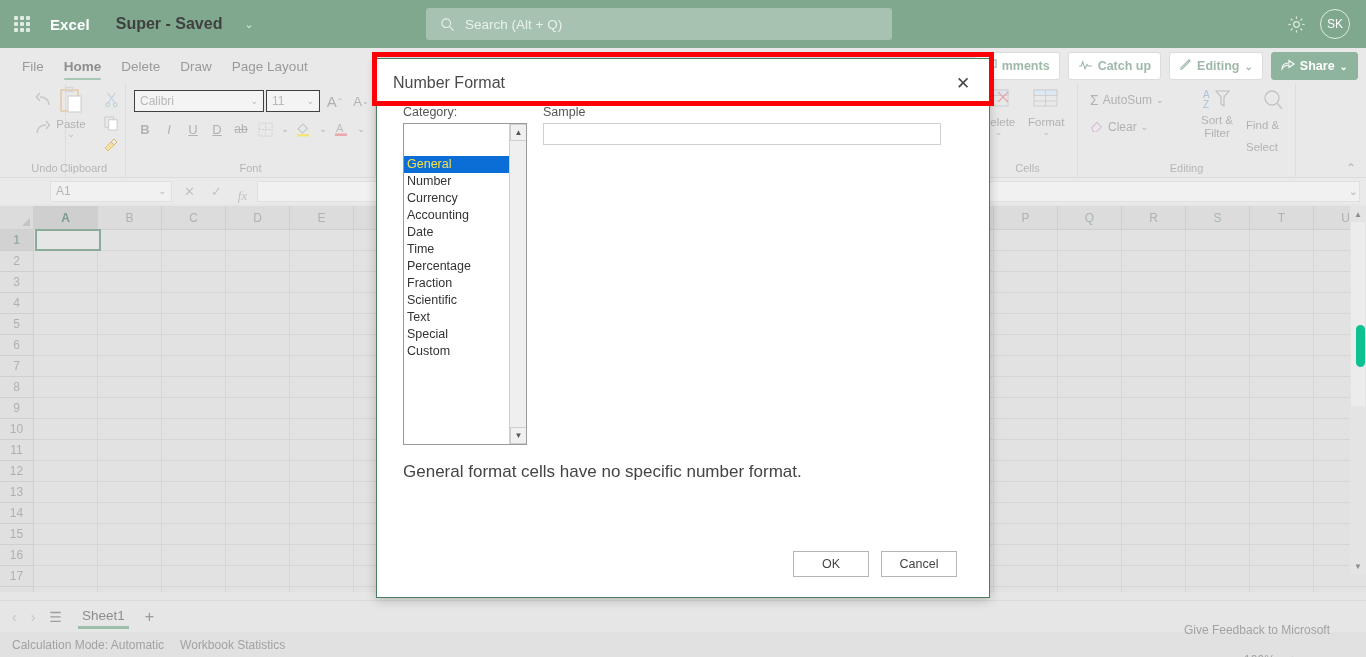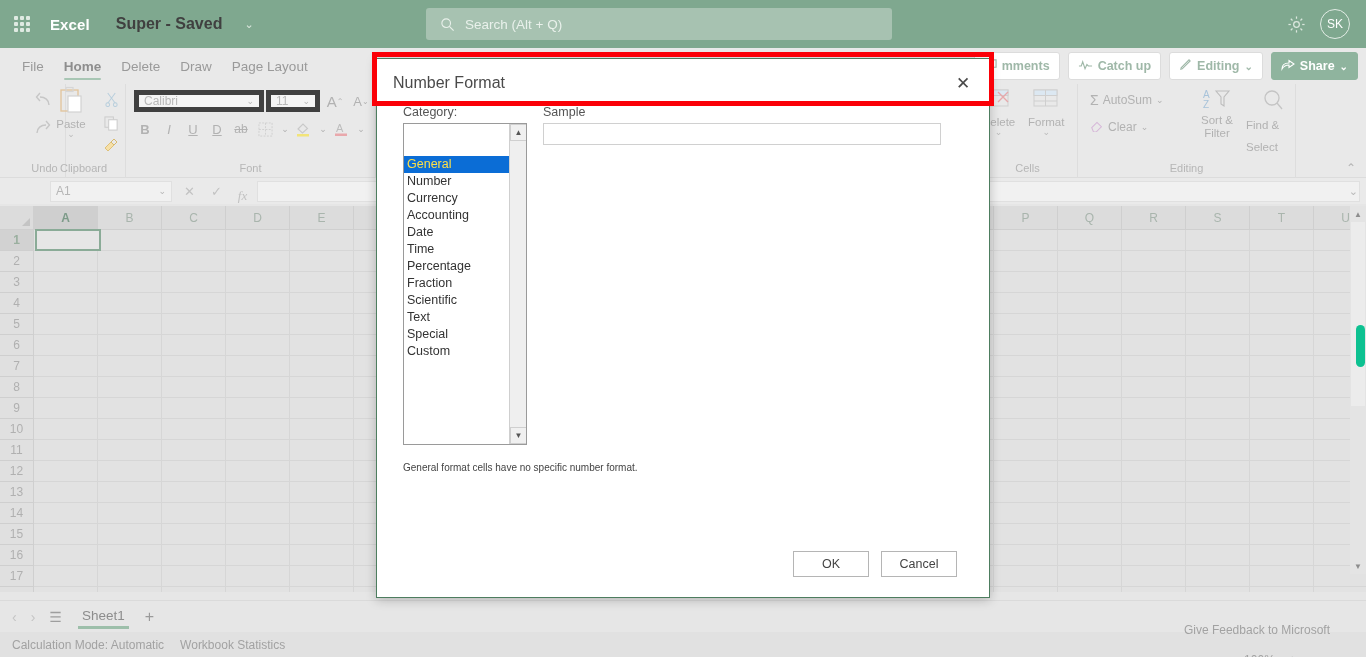--- a/index.html
+++ b/index.html
@@ -120,21 +120,21 @@
     font-size: 11.5px; color: #b2b2b2; cursor: pointer;
   }
   .bigbtn .cap { margin-top: 2px; }
   .bigbtn .dd { font-size: 9px; line-height: 8px; color: #bbb; }
   .smbtn {
     position: absolute; display: flex; align-items: center; gap: 4px;
     font-size: 12px; color: #b2b2b2; cursor: pointer; white-space: nowrap;
   }
   .fontname, .fontsize {
     position: absolute; height: 22px;
-    background: #f4f4f4; border: 5px solid #404040;
+    background: #f4f4f4; border: 1px solid #404040;
     font-size: 12px; color: #b8b8b8;
     display: flex; align-items: center; justify-content: space-between;
     padding: 0 5px; cursor: pointer;
   }
   .fbtn {
     position: absolute; width: 22px; height: 22px;
     display: flex; align-items: center; justify-content: center;
     font-size: 13px; color: #b2b2b2; cursor: pointer;
   }
   .collapse-ribbon {
@@ -337,21 +337,21 @@
     font-size: 8px; color: #555; cursor: pointer;
   }
   .cs-arrow.bottom { position: absolute; bottom: 0; }
   .sample-input {
     position: absolute; left: 166px; top: 16px;
     width: 398px; height: 22px;
     border: 1px solid #d0d0d0; background: #ffffff; cursor: text;
   }
   .hint {
     position: absolute; left: 26px; top: 355px;
-    font-size: 10px; color: #444444;
+    font-size: 17px; color: #444444;
   }
   .dlg-footer {
     position: absolute; left: 0; right: 0; bottom: 22px;
     display: flex; justify-content: flex-end; gap: 12px; padding-right: 32px;
   }
   .dlg-btn {
     width: 76px; height: 26px;
     border: 1px solid #b5b5b5; background: #ffffff;
     font-size: 12.5px; color: #444444;
     display: flex; align-items: center; justify-content: center;

